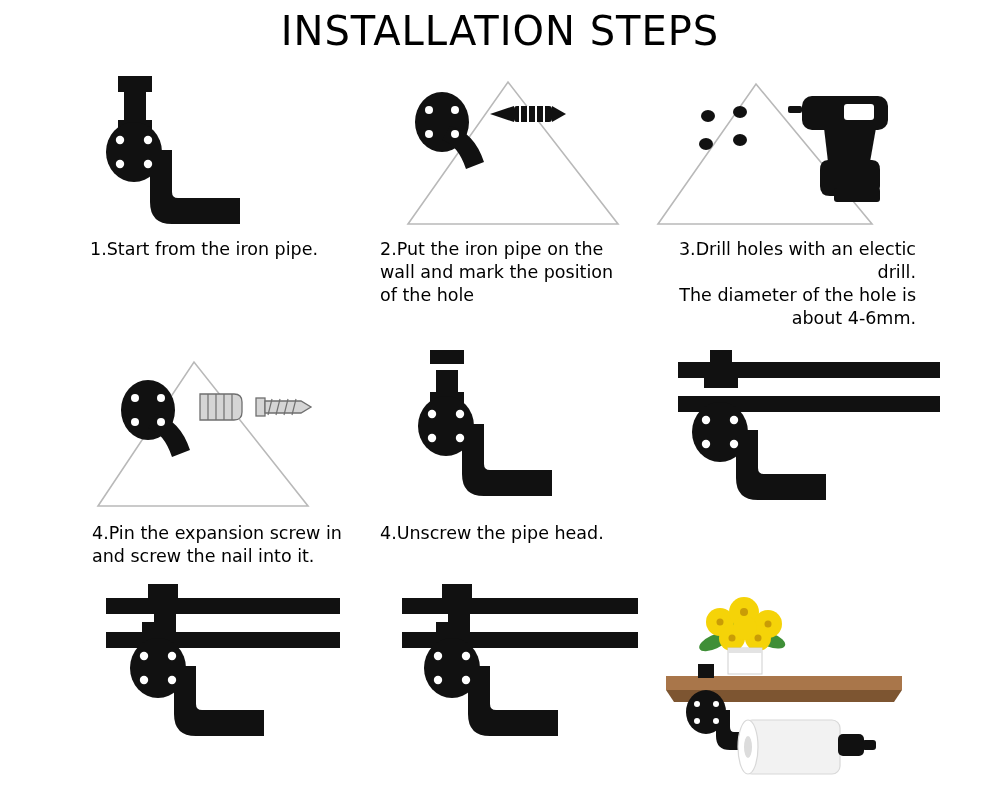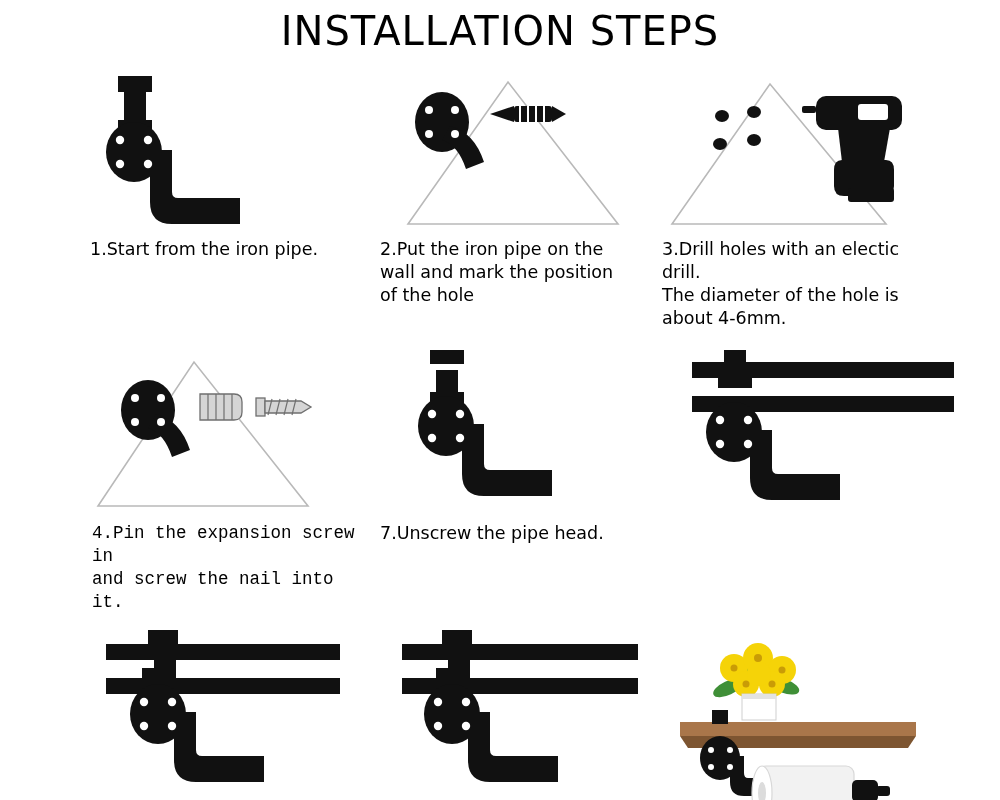--- a/index.html
+++ b/index.html
@@ -36,21 +36,21 @@
     display: flex;
     width: 1000px;
   }
 
   .cell {
     width: 268px;
     box-sizing: border-box;
   }
   .cell.c1 { margin-left: 90px; }
   .cell.c2 { margin-left: 22px; }
-  .cell.c3 { margin-left: 14px; }
+  .cell.c3 { margin-left: 0; text-align: right; }
 
   .art {
     height: 168px;
     position: relative;
   }
   .art svg { display: block; }
 
   .caption {
     font-size: 17.5px;
     line-height: 23px;
@@ -58,21 +58,21 @@
     white-space: pre-line;
   }
 
   .row2 .art { height: 172px; }
   .row3 .art { height: 170px; }
 
   .row1 { margin-top: 2px; }
   .row2 { margin-top: 14px; }
   .row3 { margin-top: 12px; }
 
-  .cap-indent { padding-left: 2px; font-family: Liberation Mono, monospace; }
+  .cap-indent { padding-left: 2px; }
 </style>
 </head>
 <body>
 
 <h1 id="page-title">INSTALLATION STEPS</h1>
 
 <div class="grid">
 
   <div class="row row1">
 
@@ -221,21 +221,21 @@
             <path d="M52 80 h30 v50 q0 22 22 22 h68 v-26 h-62 q-6 0 -6 -6 v-40 z"></path>
           </g>
           <g fill="#ffffff">
             <circle cx="52" cy="70" r="4.2"></circle>
             <circle cx="80" cy="70" r="4.2"></circle>
             <circle cx="52" cy="94" r="4.2"></circle>
             <circle cx="80" cy="94" r="4.2"></circle>
           </g>
         </svg>
       </div>
-      <div class="caption">7.Unscrew the pipe head.</div>
+      <div class="caption">4.Unscrew the pipe head.</div>
     </div>
 
     <div class="cell c3">
       <div class="art">
         <svg width="300" height="172" viewBox="0 0 300 172">
           <g fill="#111111">
 
             <rect x="30" y="18" width="262" height="16"></rect>
             <rect x="30" y="52" width="262" height="16"></rect>
 

